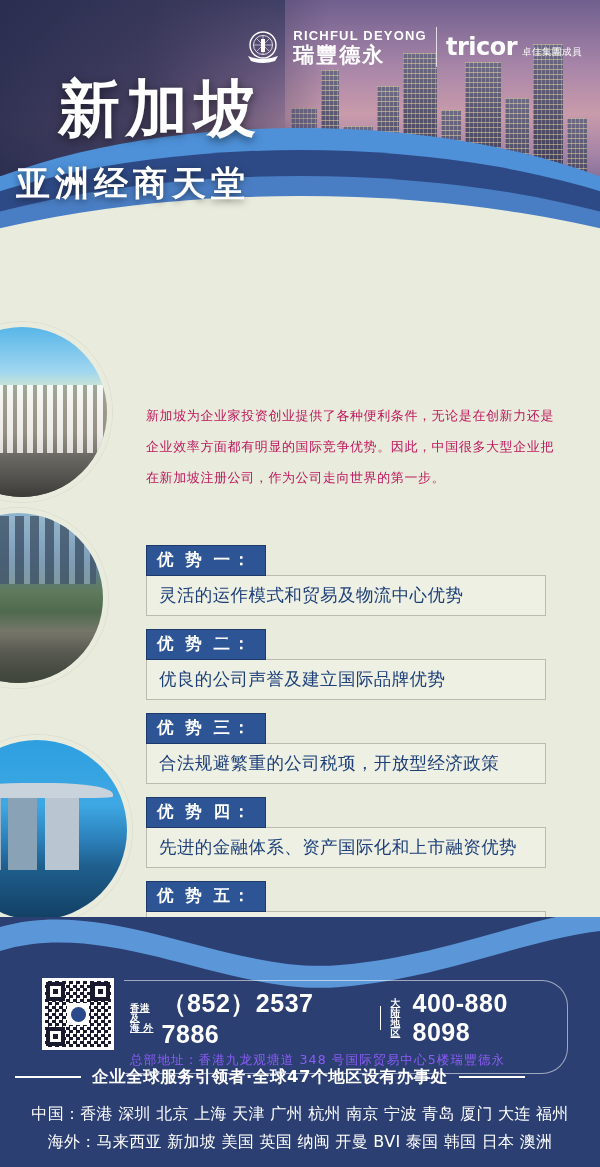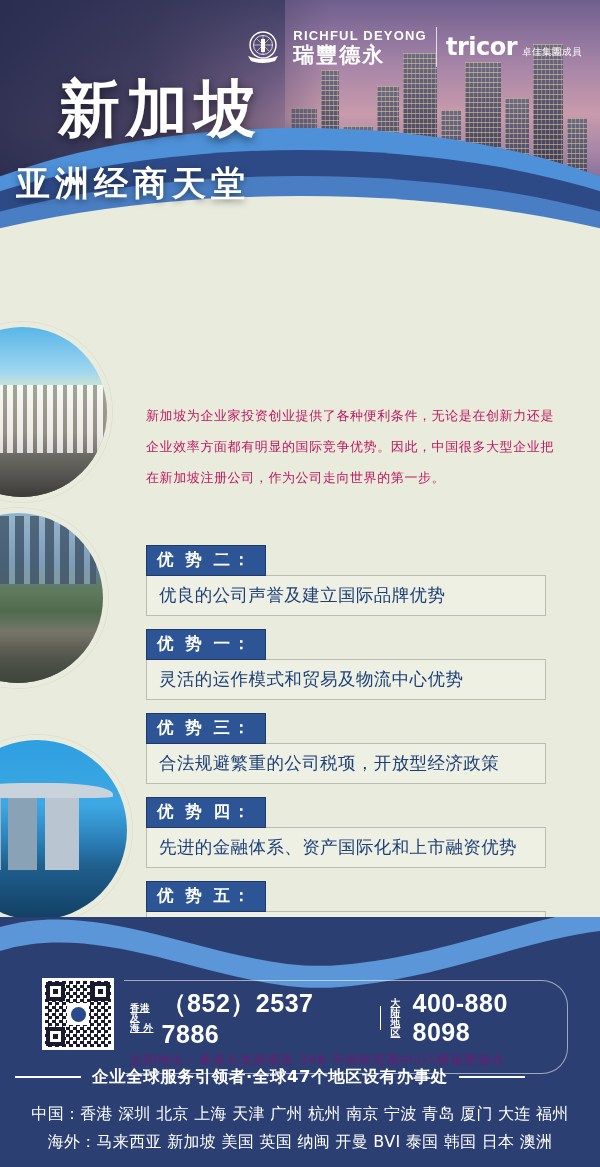--- a/index.html
+++ b/index.html
@@ -259,21 +259,21 @@
     display:flex; align-items:center; padding-left:6px; color:#fff;
     font-family:"DejaVu Sans",sans-serif;
   }
   .tag2 {
     display:flex; flex-direction:column; line-height:1.06;
     font-size:9.5px; font-weight:bold; margin-right:3px; letter-spacing:.4px;text-decoration:underline;
   }
   .phone-num { font-size:25px; font-weight:bold; letter-spacing:.5px; font-family:"Liberation Sans",sans-serif;}
   .phone-sep { width:2px; height:24px; background:#fff; margin:0 9px; }
   .addr {
-    color:#701a75; font-size:12.6px; letter-spacing:1.1px; padding-left:6px; margin-top:3px;
+    color:#8b5cf6; font-size:12.6px; letter-spacing:1.1px; padding-left:6px; margin-top:3px;
     font-family:"DejaVu Sans",sans-serif;
   }
 
   .slogan-row {
     position:absolute; left:0; top:1066px; width:540px; z-index:45;
     display:flex; align-items:center; justify-content:center; gap:11px;
   }
   .sl-line { width:66px; height:2px; background:#fff; }
   .slogan {
     color:#fff; font-size:16.5px; font-weight:bold; letter-spacing:.6px;
@@ -350,26 +350,26 @@
       <div class="ph-river"></div>
     </div>
   <div class="circ c3">
       <div class="ph-mbs"></div>
     </div>
 
   <div class="body-copy">新加坡为企业家投资创业提供了各种便利条件，无论是在创新力还是企业效率方面都有明显的国际竞争优势。因此，中国很多大型企业把在新加坡注册公司，作为公司走向世界的第一步。</div>
 
   <div class="adv-list">
     <div class="adv-item">
+      <div class="adv-head">优 势 一：</div>
+      <div class="adv-body">灵活的运作模式和贸易及物流中心优势</div>
+    </div>
+    <div class="adv-item">
       <div class="adv-head">优 势 二：</div>
       <div class="adv-body">优良的公司声誉及建立国际品牌优势</div>
-    </div>
-    <div class="adv-item">
-      <div class="adv-head">优 势 一：</div>
-      <div class="adv-body">灵活的运作模式和贸易及物流中心优势</div>
     </div>
     <div class="adv-item">
       <div class="adv-head">优 势 三：</div>
       <div class="adv-body">合法规避繁重的公司税项，开放型经济政策</div>
     </div>
     <div class="adv-item">
       <div class="adv-head">优 势 四：</div>
       <div class="adv-body">先进的金融体系、资产国际化和上市融资优势</div>
     </div>
     <div class="adv-item">

